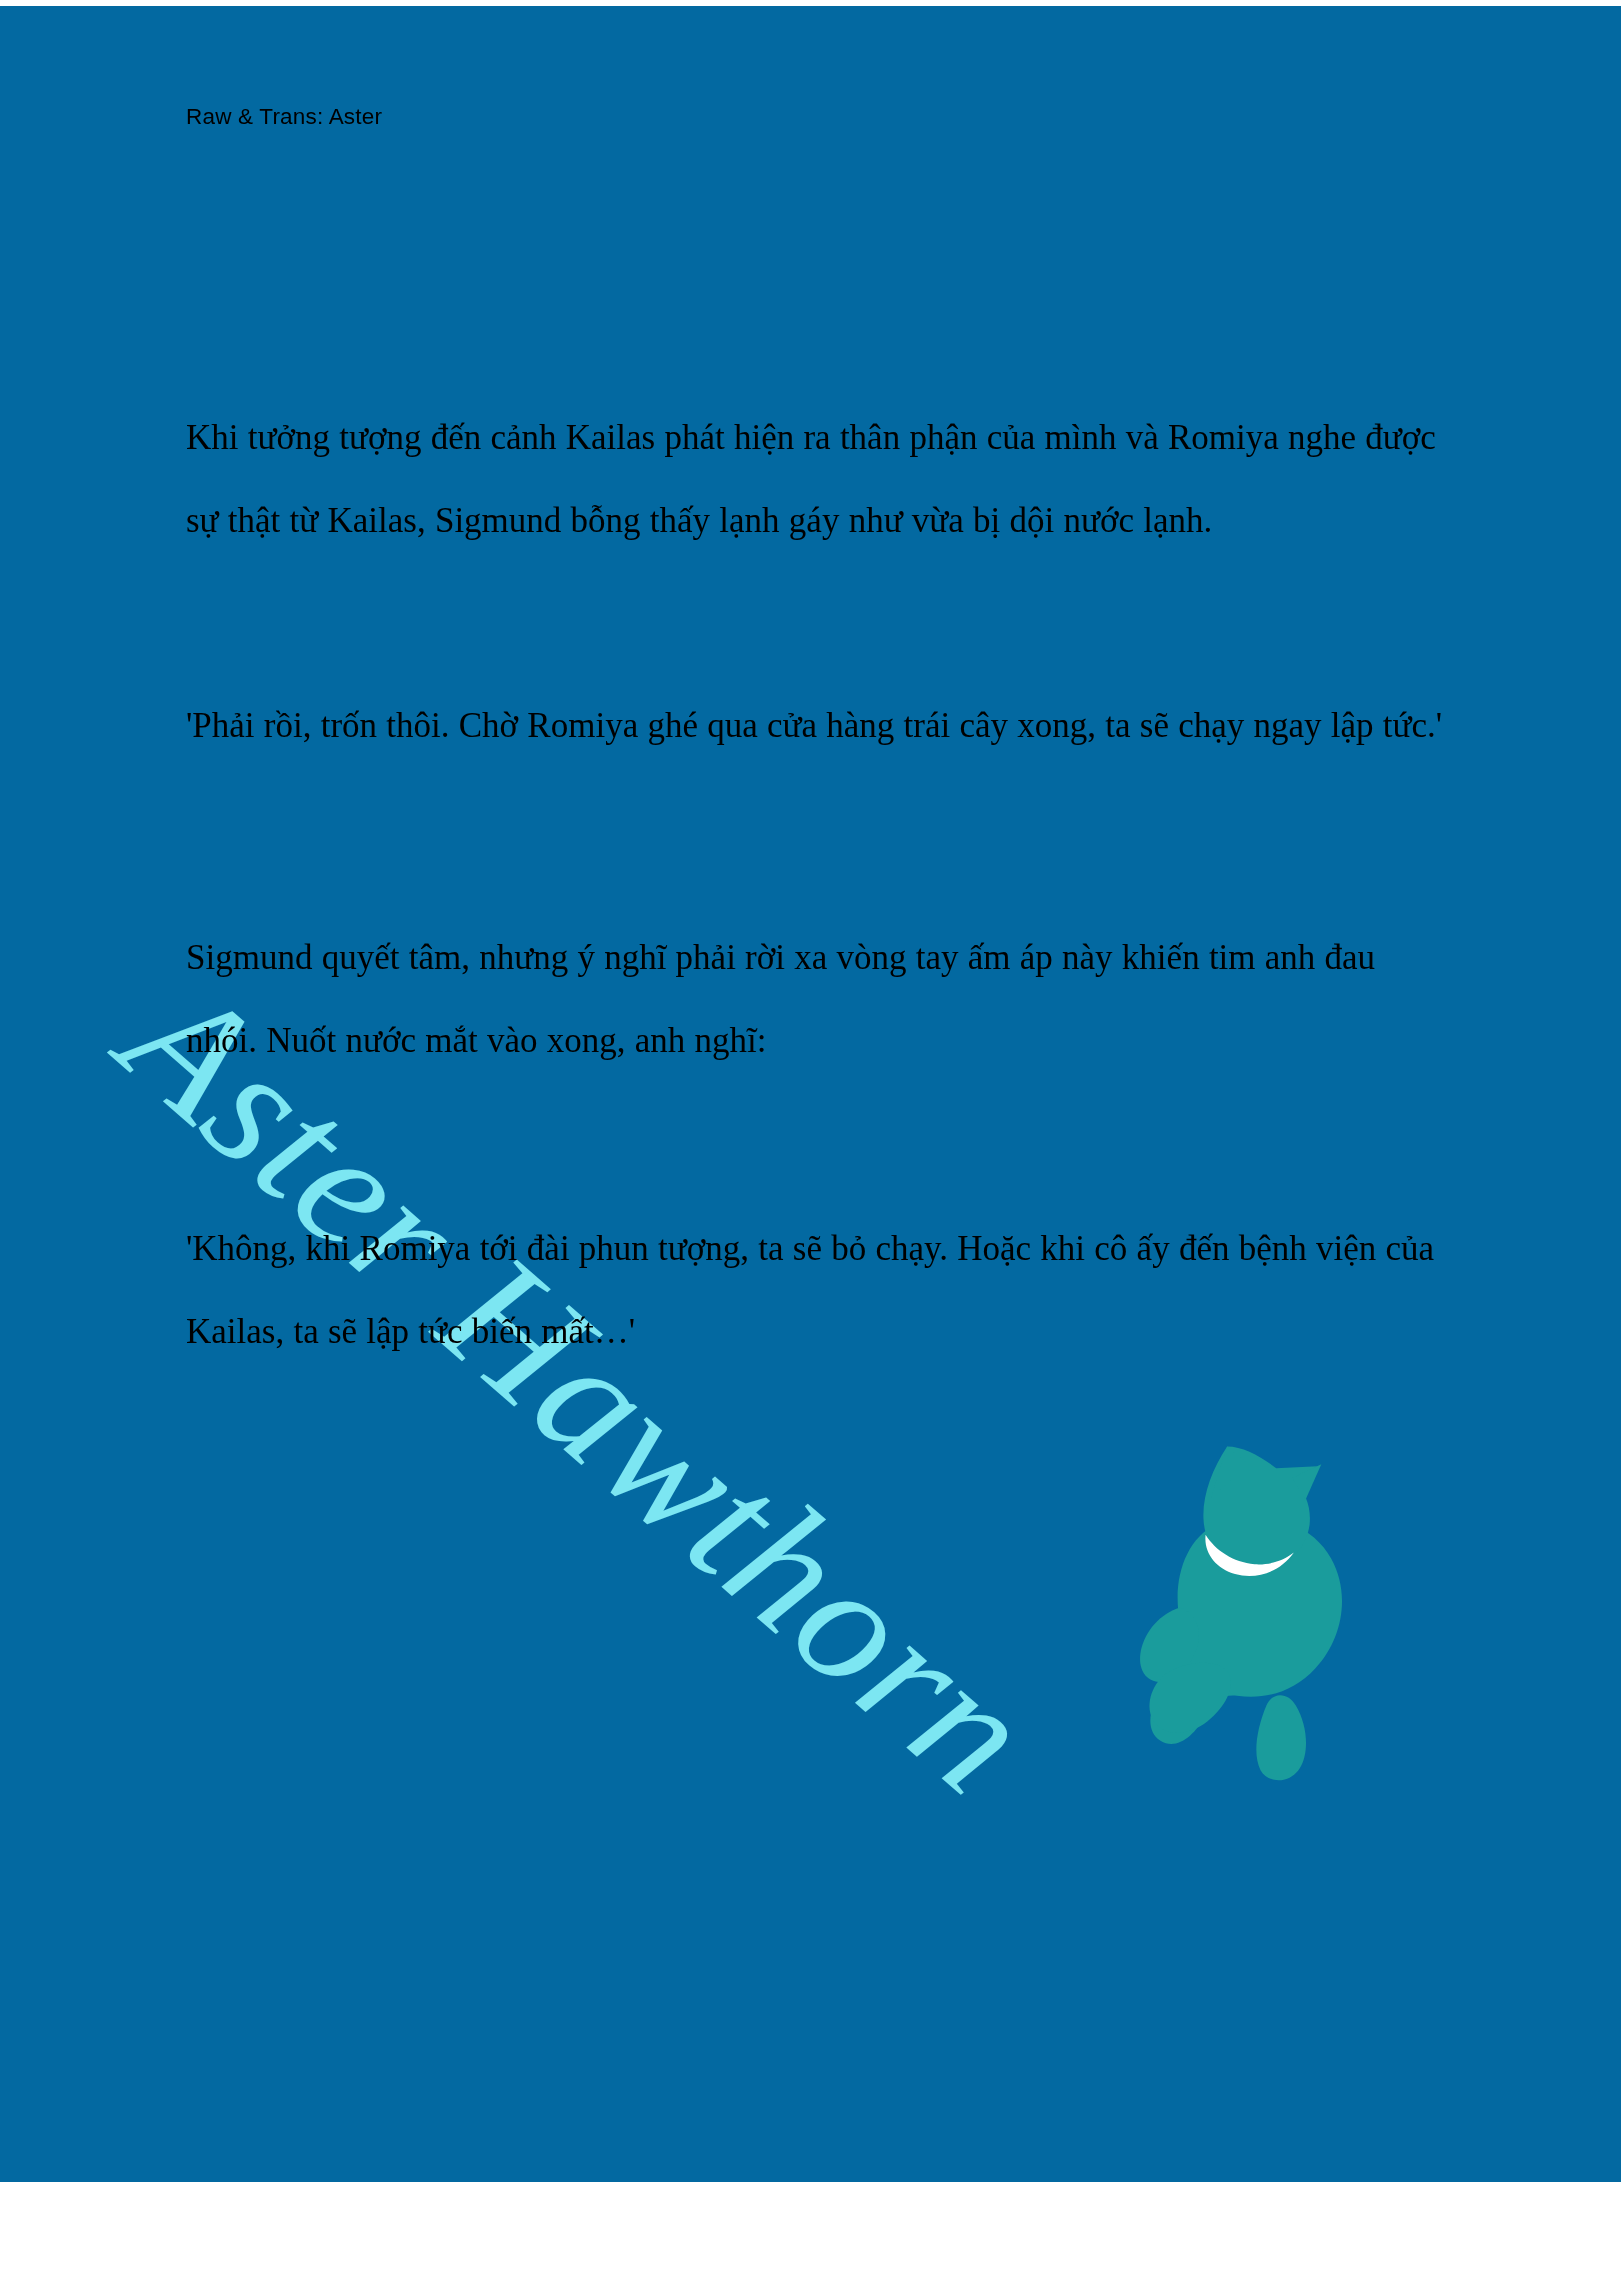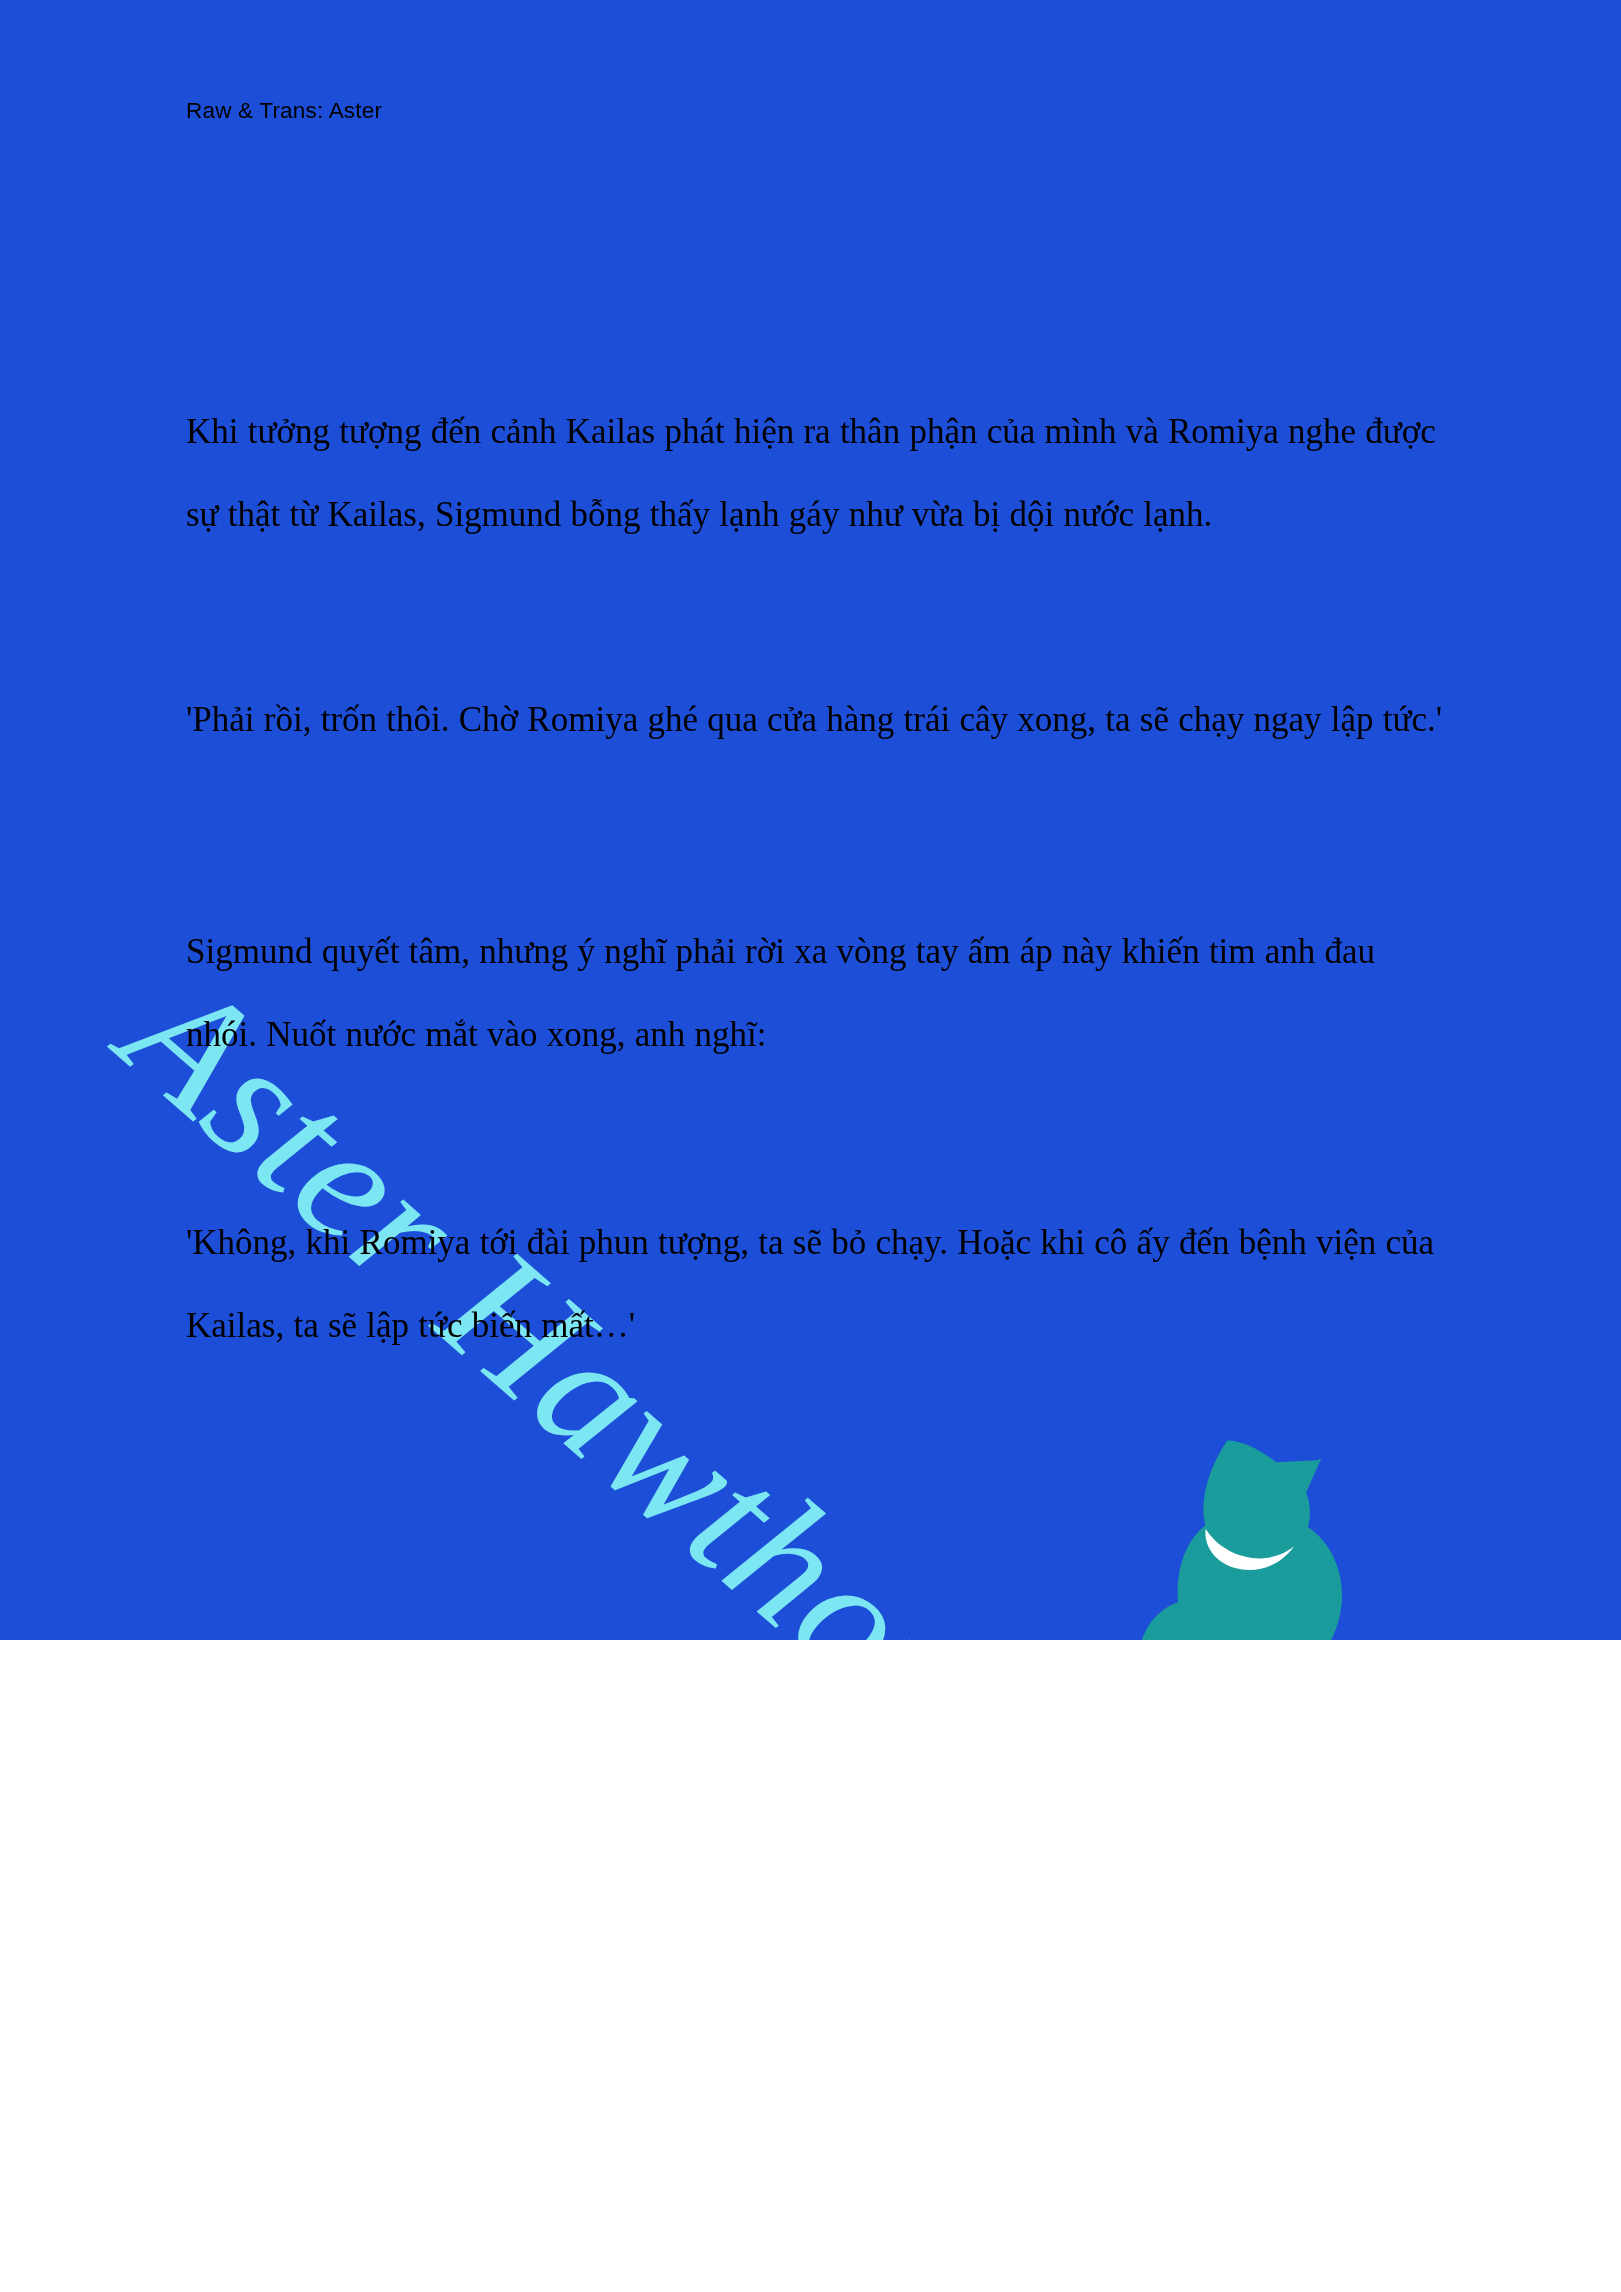--- a/index.html
+++ b/index.html
@@ -12,23 +12,24 @@
     height: 2293px;
     position: relative;
     overflow: hidden;
     font-family: "Liberation Serif", "DejaVu Serif", serif;
   }
 
   #page {
     position: absolute;
     inset: 0;
     width: 1621px;
-    height: 1640px;
-    background: #1d4ed8;
+    height: 2176px;
+    background: #0369a1;
     overflow: hidden;
+    margin-top: 6px;
   }
 
   
   #doc-header {
     position: absolute;
     left: 186px;
     top: 96px;
     font-family: "Liberation Sans", "DejaVu Sans", sans-serif;
     font-size: 22.5px;
     line-height: 29px;

